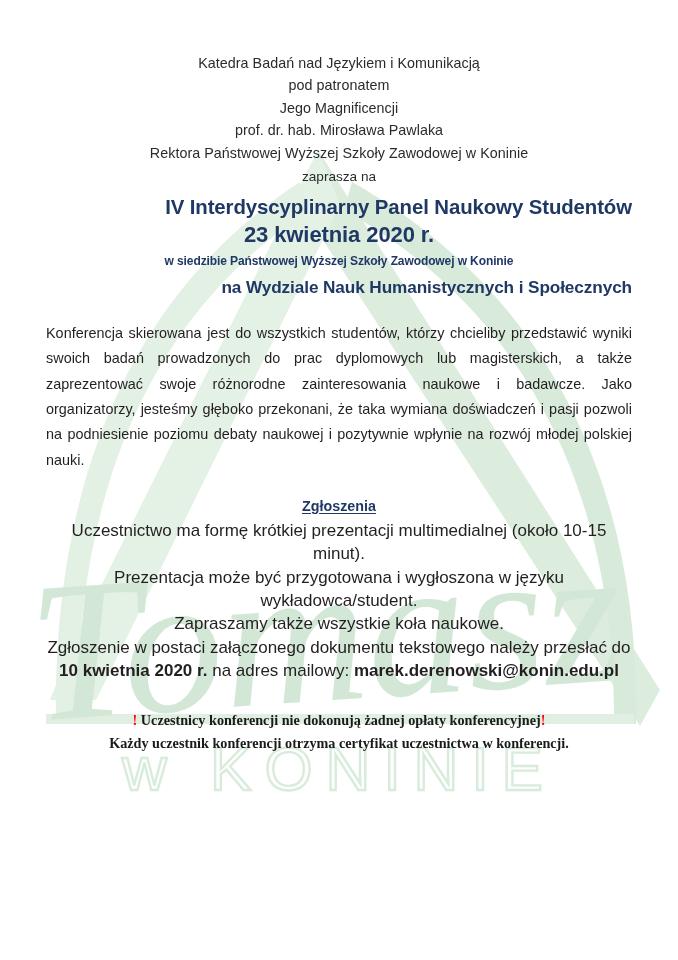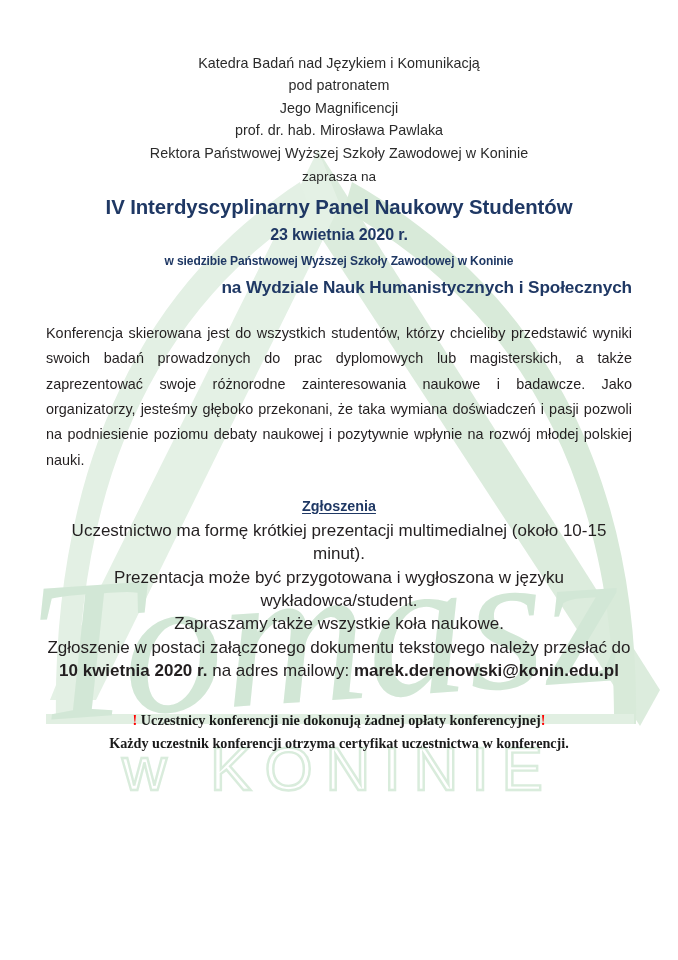--- a/index.html
+++ b/index.html
@@ -67,22 +67,22 @@
   }
 
   
   #title-block { margin-top:5px; }
   #title-block .tline {
     text-align:center;
     font-weight:bold;
     color:#1f3864;
     letter-spacing:-.1px;
   }
-  #title-block .t0 { font-size:20.4px; line-height:29px; }
-  #title-block .t1 { font-size:16px; line-height:26px; }
+  #title-block .t0 { font-size:20.4px; line-height:29px;text-align:right; }
+  #title-block .t1 { font-size:22px; line-height:26px; }
   #title-block .t2 { font-size:12px; line-height:26px; }
   #title-block .t3 { font-size:17.2px; line-height:26px;text-align:right; }
 
   
   #intro-paragraph {
     margin-top:21px;
     text-align:justify;
     font-size:14.4px;
     line-height:25.3px;
     color:#231f20;

